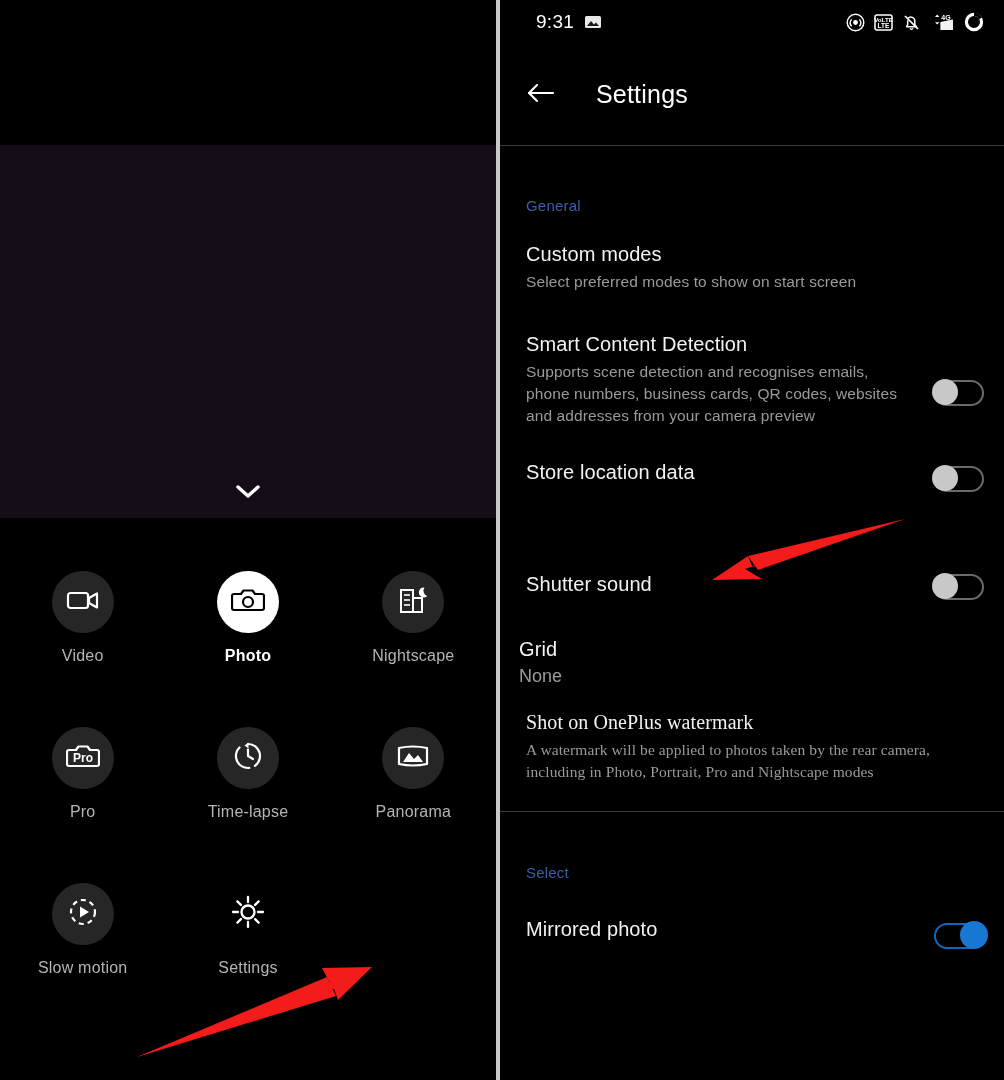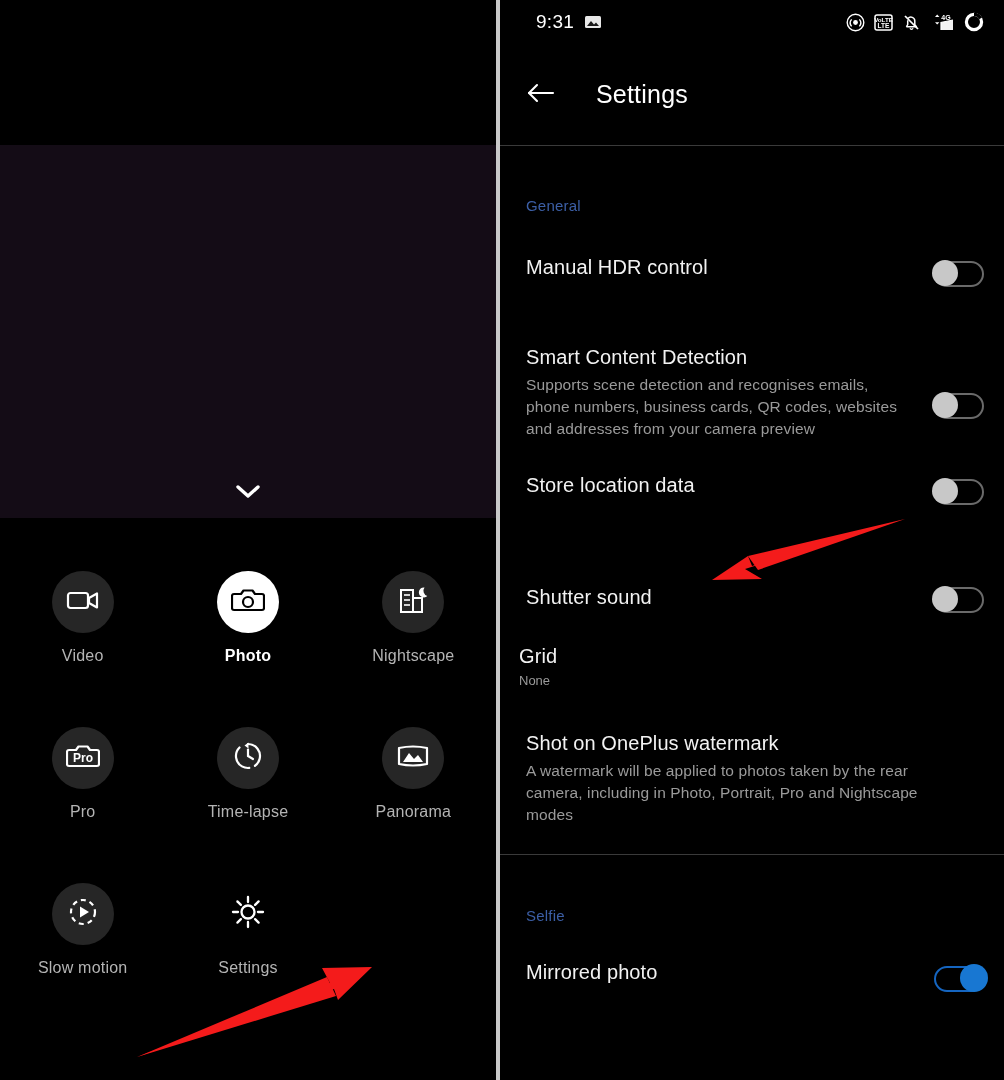--- a/index.html
+++ b/index.html
@@ -96,21 +96,21 @@
   }
   .setting-text{ flex:1; padding-right:12px; }
   .setting-title{
     font-size:20px; color:#f2f2f2; letter-spacing:.1px; line-height:1.25;
   }
   .setting-sub{
     font-size:15.5px; color:#9a9a9a; line-height:1.42; margin-top:4px;
     letter-spacing:.1px;
   }
   .setting-value{
-    font-size:13px; color:#9a9a9a; margin-top:4px;
+    font-size:18px; color:#9a9a9a; margin-top:4px;
   }
 
   .toggle{
     width:50px; height:26px; border-radius:13px; position:relative;
     flex:0 0 auto; margin-top:6px;
   }
   .toggle.off{ background:#000; border:2px solid #6a6a6a; }
   .toggle.off .knob{
     position:absolute; left:-4px; top:-3px; width:26px; height:26px;
     border-radius:50%; background:#c8c8c8;
@@ -326,75 +326,73 @@
         </svg>
       </span>
       <span id="settings-title">Settings</span>
     </div>
     <div class="hdivider" style="position:absolute;top:145px;left:0;"></div>
 
     <div id="settings-scroll">
 
       <div class="section-label">General</div>
 
-
-      <div class="setting-row" style="margin-top:41px;">
-        <div class="setting-text">
-          <div class="setting-title">Manual HDR control</div>
+      <div class="setting-row" style="margin-top:28px;">
+        <div class="setting-text">
+          <div class="setting-title">Custom modes</div>
+          <div class="setting-sub">Select preferred modes to show on start screen</div>
+        </div>
+      </div>
+
+
+      <div class="setting-row" style="margin-top:36px;">
+        <div class="setting-text">
+          <div class="setting-title">Smart Content Detection</div>
+          <div class="setting-sub" style="max-width:390px;">Supports scene detection and recognises emails, phone numbers, business cards, QR codes, websites and addresses from your camera preview</div>
+        </div>
+        <div class="toggle off" style="margin-top:48px;">
+          <div class="knob"></div>
+        </div>
+      </div>
+
+      <div class="setting-row" style="margin-top:33px;">
+        <div class="setting-text">
+          <div class="setting-title">Store location data</div>
         </div>
         <div class="toggle off">
           <div class="knob"></div>
         </div>
       </div>
 
-      <div class="setting-row" style="margin-top:36px;">
-        <div class="setting-text">
-          <div class="setting-title">Smart Content Detection</div>
-          <div class="setting-sub" style="max-width:390px;">Supports scene detection and recognises emails, phone numbers, business cards, QR codes, websites and addresses from your camera preview</div>
-        </div>
-        <div class="toggle off" style="margin-top:48px;">
-          <div class="knob"></div>
-        </div>
-      </div>
-
-      <div class="setting-row" style="margin-top:33px;">
-        <div class="setting-text">
-          <div class="setting-title">Store location data</div>
+      <div class="setting-row" style="margin-top:43px;align-items:center;">
+        <div class="setting-text">
+          <div class="setting-title">Shutter sound</div>
         </div>
         <div class="toggle off">
           <div class="knob"></div>
         </div>
       </div>
 
-      <div class="setting-row" style="margin-top:43px;align-items:center;">
-        <div class="setting-text">
-          <div class="setting-title">Shutter sound</div>
-        </div>
-        <div class="toggle off">
-          <div class="knob"></div>
-        </div>
-      </div>
-
-      <div class="setting-row" style="margin-top:20px;padding-left:19px;">
+      <div class="setting-row" style="margin-top:26px;padding-left:19px;">
         <div class="setting-text">
           <div class="setting-title">Grid</div>
           <div class="setting-value">None</div>
         </div>
       </div>
 
-      <div class="setting-row" style="margin-top:33px;">
+      <div class="setting-row" style="margin-top:19px;font-family:Liberation Serif, serif;">
         <div class="setting-text">
           <div class="setting-title">Shot on OnePlus watermark</div>
           <div class="setting-sub" style="max-width:424px;">A watermark will be applied to photos taken by the rear camera, including in Photo, Portrait, Pro and Nightscape modes</div>
         </div>
       </div>
 
       <div class="hdivider" style="margin-top:28px;"></div>
 
-      <div class="section-label">Selfie</div>
+      <div class="section-label">Select</div>
 
       <div class="setting-row" style="margin-top:36px;">
         <div class="setting-text">
           <div class="setting-title">Mirrored photo</div>
         </div>
         <div class="toggle on">
           <div class="knob"></div>
         </div>
       </div>
 

